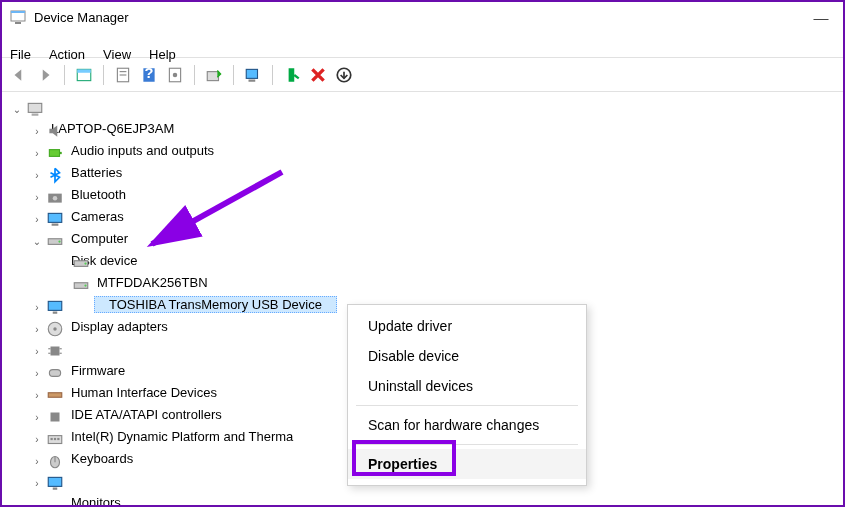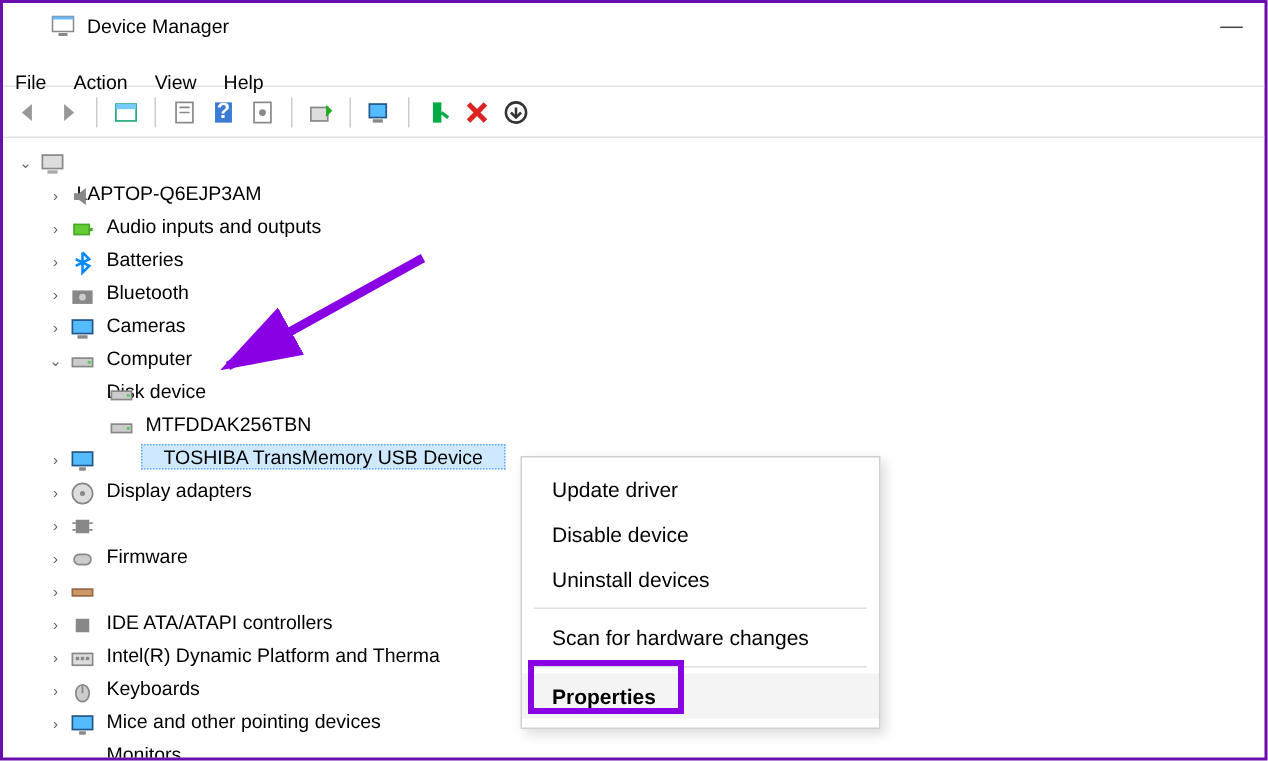--- a/index.html
+++ b/index.html
@@ -1,17 +1,17 @@
 <!DOCTYPE html>
 <html><head>
 <meta charset="utf-8">
 <style>
 * { margin: 0; padding: 0; box-sizing: border-box; font-family: "Segoe UI", Tahoma, sans-serif; font-size: 13px; }
 body { background: #fff; border: 2px solid #6a0dad; width: 845px; height: 507px; overflow: hidden; position: relative; }
-.titlebar { display: flex; align-items: center; height: 30px; padding: 0 8px; margin-left: 24px; }
+.titlebar { display: flex; align-items: center; height: 30px; padding: 0 8px; }
 .titlebar .icon { width: 16px; height: 16px; margin-right: 8px; }
 .titlebar .title { flex: 1; font-size: 13px; }
 .titlebar .wbtn { width: 28px; text-align: center; font-size: 15px; color: #444; }
 .menubar { display: flex; gap: 18px; padding: 4px 8px; height: 26px; border-bottom: 1px solid #e1e1e1; }
 .menubar .mitem { cursor: default; margin-top: 11px; }
 .toolbar { display: flex; align-items: center; gap: 4px; padding: 4px 6px; height: 34px; border-bottom: 1px solid #e1e1e1; }
 .toolbar .tbtn { width: 22px; height: 22px; display: flex; align-items: center; justify-content: center; color: #555; }
 .toolbar .tbtn svg { width: 18px; height: 18px; }
 .toolbar .sep { width: 1px; height: 20px; background: #ccc; margin: 0 4px; }
 .tree { padding: 6px 4px; user-select: none; }
@@ -250,20 +250,21 @@
       </span>
     <span class="nlabel">Firmware</span>
   </div>
   <div class="node lvl1">
     <span class="exp">›</span>
     <span class="nicon">
         <svg viewBox="0 0 16 16">
           <rect x="3" y="5" width="10" height="6" rx="3" fill="#ccc" stroke="#888"></rect>
         </svg>
       </span>
+    <span class="nlabel">Human Interface Devices</span>
   </div>
   <div class="node lvl1">
     <span class="exp">›</span>
     <span class="nicon">
         <svg viewBox="0 0 16 16">
           <rect x="2" y="6" width="12" height="4" fill="#c96" stroke="#964"></rect>
         </svg>
       </span>
     <span class="nlabel">IDE ATA/ATAPI controllers</span>
   </div>
@@ -289,21 +290,20 @@
     <span class="nlabel">Keyboards</span>
   </div>
   <div class="node lvl1">
     <span class="exp">›</span>
     <span class="nicon">
         <svg viewBox="0 0 16 16">
           <ellipse cx="8" cy="9" rx="4" ry="5" fill="#ccc" stroke="#888"></ellipse>
           <line x1="8" y1="4" x2="8" y2="9" stroke="#888"></line>
         </svg>
       </span>
-    <span class="nlabel">Mice and other pointing devices</span>
   </div>
   <div class="node lvl1">
     <span class="exp">›</span>
     <span class="nicon">
         <svg viewBox="0 0 16 16">
           <rect x="2" y="3" width="12" height="8" fill="#5bf" stroke="#258"></rect>
           <rect x="6" y="12" width="4" height="2" fill="#888"></rect>
         </svg>
       </span>
     <span class="nlabel">Monitors</span>

